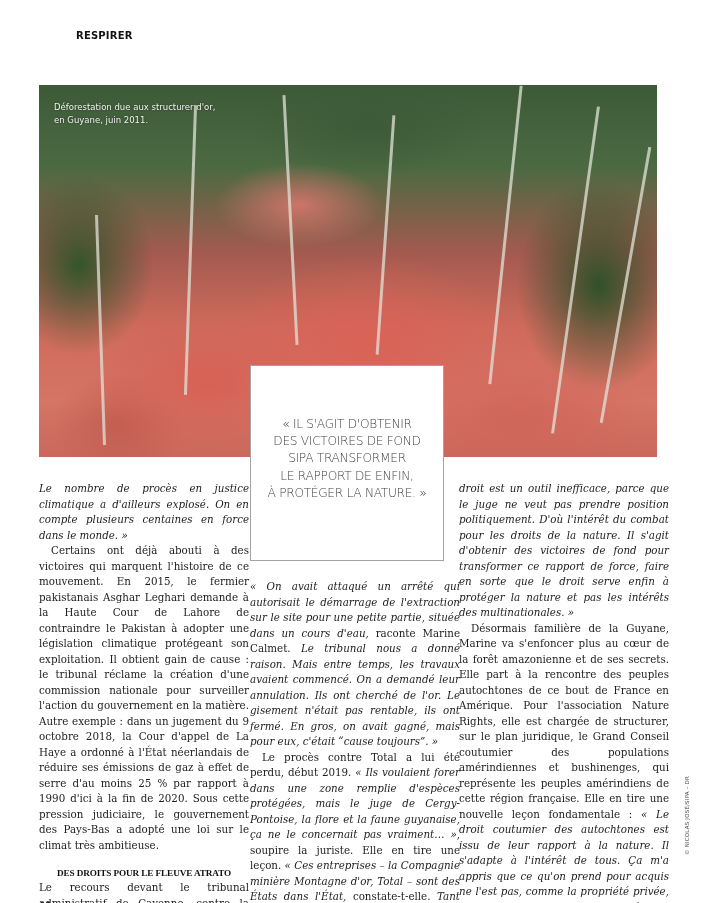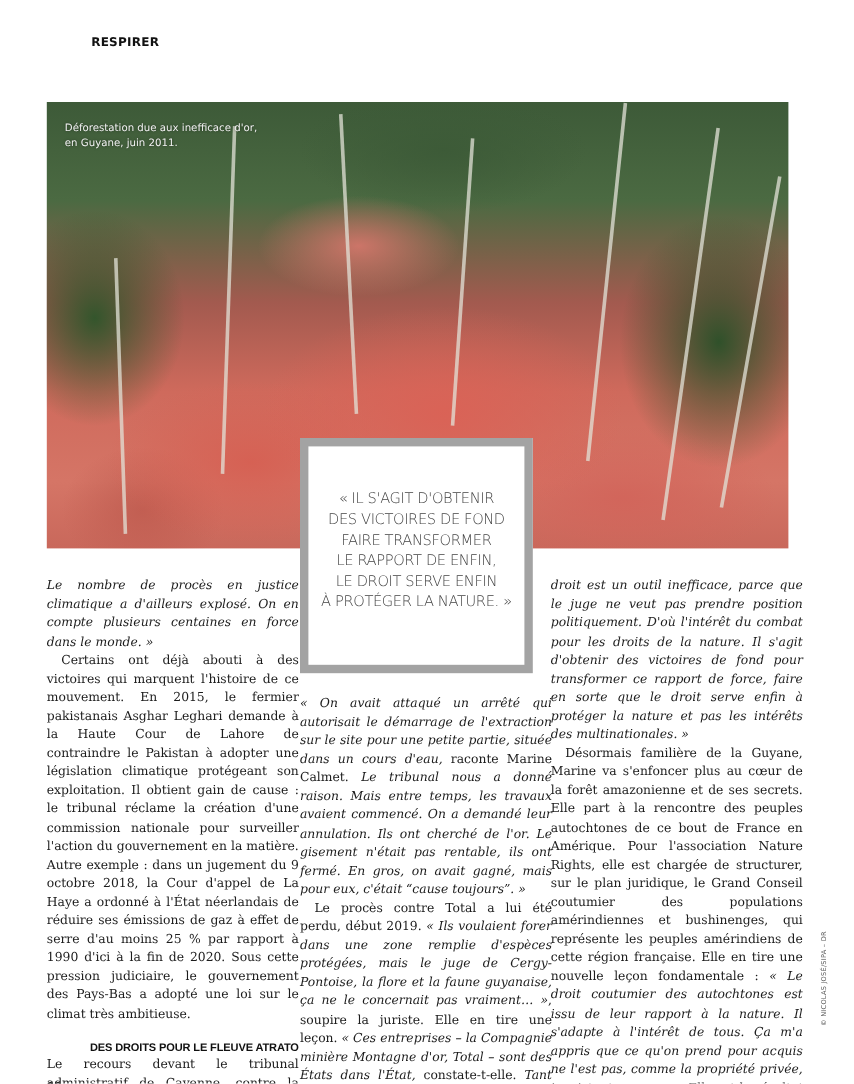--- a/index.html
+++ b/index.html
@@ -24,42 +24,42 @@
         linear-gradient(180deg, #3d5a38 0%, #4b6a42 22%, #a35a4f 45%, #cf6a5c 65%, #d57566 85%, #c9685b 100%);
     }
     .photo .trunk { position: absolute; width: 3px; background: rgba(225,225,215,0.75); }
     .photo-caption {
       position: absolute; left: 54px; top: 101px;
       font-family: "DejaVu Sans", sans-serif; font-size: 8.5px; line-height: 13px; color: #f2f2f2;
       text-shadow: 0 0 2px rgba(0,0,0,0.5);
     }
     .pull-quote {
       position: absolute; left: 250px; top: 365px; width: 194px; height: 196px;
-      background: #ffffff; border: 7px solid #a3a3a3; box-sizing: border-box;
+      background: #ffffff; border: 1px solid #a3a3a3; box-sizing: border-box;
       display: flex; align-items: center; justify-content: center;
     }
     .pull-quote-text {
       font-family: "DejaVu Sans", sans-serif; font-size: 12.2px; line-height: 17.2px;
       text-align: center; color: #444; letter-spacing: -0.3px; font-weight: 300;
       padding: 12px 0 20px 0;
     }
     .col {
       position: absolute; width: 210px;
       font-family: "DejaVu Serif", serif; font-size: 10.3px; line-height: 15.5px; color: #1c1c1c;
       text-align: justify; hyphens: manual;
     }
     .col p { margin: 0; }
     .col .indent { text-indent: 12px; }
     .col i { font-style: italic; }
     .col1 { left: 39px; top: 481px; }
     .col2 { left: 250px; top: 579px; }
     .col3 { left: 459px; top: 481px; }
     .subhead {
-      font-family: Liberation Sans, sans-serif; font-weight: bold; font-size: 9.2px; letter-spacing: -0.1px;
-      margin-top: 14px !important; line-height: 13px; color: #111; text-align: right;
+      font-family: Liberation Serif, serif; font-weight: bold; font-size: 9.2px; letter-spacing: -0.1px;
+      margin-top: 14px !important; line-height: 13px; color: #111; text-align: center;
     }
     .page-number {
       position: absolute; left: 39px; top: 873px;
       font-family: "DejaVu Sans", sans-serif; font-weight: bold; font-size: 9px; color: #111; margin-top: 28px;
     }
     .photo-credit {
       position: absolute; left: 684px; top: 855px; transform-origin: left top; transform: rotate(-90deg);
       font-family: "DejaVu Sans", sans-serif; font-size: 5.5px; color: #555; white-space: nowrap; letter-spacing: 0.2px;
     }
   </style>
@@ -72,31 +72,30 @@
   <div class="trunk" style="left:150px;top:20px;height:290px;transform:rotate(2deg);"></div>
   <div class="trunk" style="left:250px;top:10px;height:250px;transform:rotate(-3deg);"></div>
   <div class="trunk" style="left:345px;top:30px;height:240px;transform:rotate(4deg);"></div>
   <div class="trunk" style="left:465px;top:0px;height:300px;transform:rotate(6deg);"></div>
   <div class="trunk" style="left:535px;top:20px;height:330px;transform:rotate(8deg);"></div>
   <div class="trunk" style="left:585px;top:60px;height:280px;transform:rotate(10deg);"></div>
   <div class="trunk" style="left:60px;top:130px;height:230px;transform:rotate(-2deg);"></div>
 </div>
 
 <div class="photo-caption">
-  <div>Déforestation due aux inefficace d'or,</div>
+  <div>Déforestation due aux structurer d'or,</div>
   <div>en Guyane, juin 2011.</div>
 </div>
 
 <div class="pull-quote">
   <div class="pull-quote-text">
     <div>« IL S'AGIT D'OBTENIR</div>
     <div>DES VICTOIRES DE FOND</div>
-    <div>FAIRE TRANSFORMER</div>
+    <div>SIPA TRANSFORMER</div>
     <div>LE RAPPORT DE ENFIN,</div>
-    <div>LE DROIT SERVE ENFIN</div>
     <div>À PROTÉGER LA NATURE. »</div>
   </div>
 </div>
 
 <div class="col col1">
   <p><i>Le nombre de procès en justice climatique a d'ailleurs explosé. On en compte plusieurs centaines en force dans le monde. »</i></p>
   <p class="indent">Certains ont déjà abouti à des victoires qui marquent l'histoire de ce mouvement. En 2015, le fermier pakistanais Asghar Leghari demande à la Haute Cour de Lahore de contraindre le Pakistan à adopter une législation climatique protégeant son exploitation. Il obtient gain de cause : le tribunal réclame la création d'une commission nationale pour surveiller l'action du gouvernement en la matière. Autre exemple : dans un jugement du 9 octobre 2018, la Cour d'appel de La Haye a ordonné à l'État néerlandais de réduire ses émissions de gaz à effet de serre d'au moins 25 % par rapport à 1990 d'ici à la fin de 2020. Sous cette pression judiciaire, le gouvernement des Pays-Bas a adopté une loi sur le climat très ambitieuse.</p>
   <p class="subhead">DES DROITS POUR LE FLEUVE ATRATO</p>
   <p>Le recours devant le tribunal administratif de Cayenne, contre la société Montagne d'or, a lui aussi abouti en 2019.</p>
 </div>

